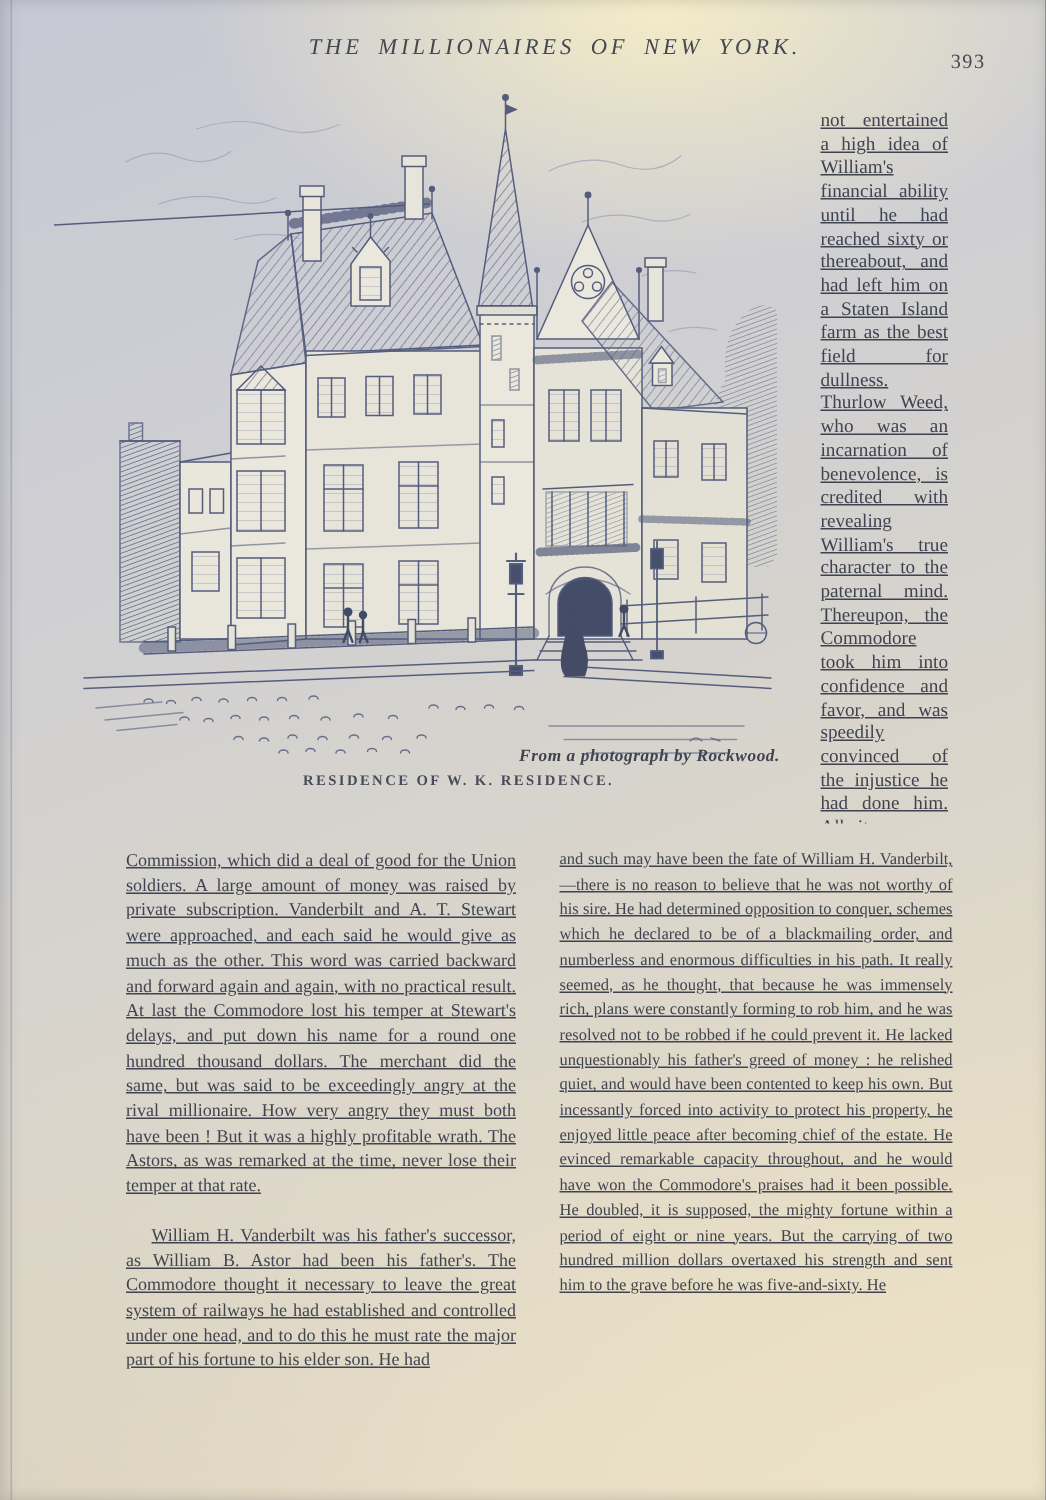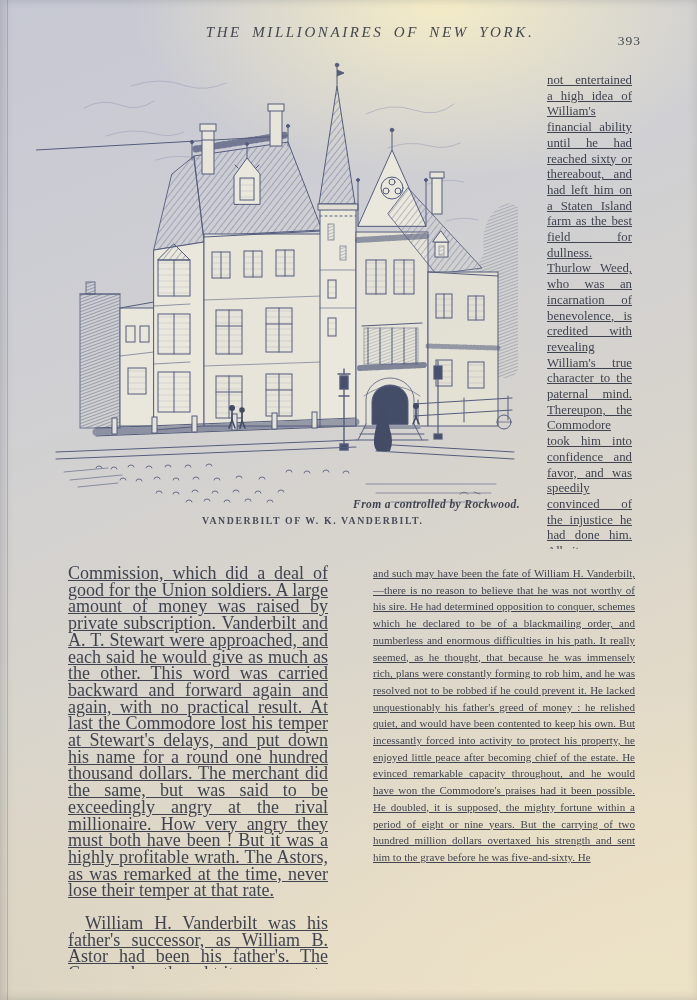--- a/index.html
+++ b/index.html
@@ -15,37 +15,37 @@
       radial-gradient(ellipse 520px 420px at 92% 100%, rgba(236,226,198,0.85), rgba(236,226,198,0) 75%),
       radial-gradient(ellipse 420px 380px at 0% 100%, rgba(215,208,190,0.6), rgba(215,208,190,0) 75%),
       linear-gradient(158deg,#c6c8d3 0%,#cfcfd3 30%,#d9d5cc 58%,#e7ddc6 85%,#ece1c6 100%);
     box-shadow: inset 4px 0 10px rgba(70,75,100,0.18), inset -2px -2px 8px rgba(120,110,80,0.08);
   }
   .page-edge{position:absolute;left:7px;top:0;width:1px;height:100%;background:rgba(90,95,118,0.28);}
   .running-head{
     position:absolute;top:24px;left:0;width:680px;text-align:center;padding-left:30px;
     font-style:italic;font-size:15px;letter-spacing:2.6px;color:#45484f;word-spacing:4px;
   }
-  .page-number{position:absolute;top:33px;right:56px;font-size:13.5px;letter-spacing:1px;color:#45484f;}
+  .page-number{position:absolute;top:33px;right:40px;font-size:13.5px;letter-spacing:1px;color:#45484f;}
   .illustration{position:absolute;left:36px;top:56px;width:482px;height:450px;}
   .illustration svg{width:100%;height:100%;opacity:0.94;}
   .credit{
     position:absolute;top:498px;left:340px;width:180px;text-align:right;
     font-style:italic;font-weight:bold;font-size:11.5px;letter-spacing:0.4px;color:#3f4450;
   }
   .caption{
     position:absolute;top:515px;left:202px;
     font-size:9.8px;letter-spacing:1.6px;color:#474c59;font-weight:bold;
   }
   .col{position:absolute;text-align:justify;color:rgba(52,56,69,0.93);}
   .col p{margin:16px;padding:0;text-decoration:underline;}
   .col-right-top{left:531px;top:57px;width:117px;height:492px;overflow:hidden;
     font-size:12.8px;line-height:15.7px;}
-  .col-left{left:52px;top:549px;width:292px;height:420px;overflow:hidden;
-    font-size:18px;line-height:16.7px;}
+  .col-left{left:68px;top:549px;width:292px;height:420px;overflow:hidden;
+    font-size:12px;line-height:16.7px;}
   .col-right-bottom{left:357px;top:549px;width:294px;height:436px;overflow:hidden;
     font-size:11px;line-height:16.7px;}
   .indent{text-indent:17px;}
 </style>
 </head>
 <body>
 
 <div class="page">
   <div class="page-edge"></div>
 
@@ -325,22 +325,22 @@
           <circle cx="380" cy="350" r="2.2" fill="#3a435f"></circle>
           <line x1="380" y1="352" x2="380" y2="361"></line>
           <line x1="380" y1="361" x2="377" y2="368"></line>
             <line x1="380" y1="361" x2="383" y2="368"></line>
         </g>
 
       </g>
     </svg>
   </div>
 
-  <div class="credit">From a controlled by Rockwood.</div>
-  <div class="caption">VANDERBILT OF W. K. VANDERBILT.</div>
+  <div class="credit">From a photograph by Rockwood.</div>
+  <div class="caption">RESIDENCE OF W. K. RESIDENCE.</div>
 
   <div class="col col-right-top">
     <p>not entertained a high idea of William's financial ability until he had reached sixty or thereabout, and had left him on a Staten Island farm as the best field for dullness. Thurlow Weed, who was an incarnation of benevolence, is credited with revealing William's true character to the paternal mind. Thereupon, the Commodore took him into confidence and favor, and was speedily convinced of the injustice he had done him. Albeit men having distinguished fathers are apt to be underrated,—</p>
   </div>
 
   <div class="col col-left">
     <p>Commission, which did a deal of good for the Union soldiers.  A large amount of money was raised by private subscription. Vanderbilt and A. T. Stewart were approached, and each said he would give as much as the other.  This word was carried backward and forward again and again, with no practical result.  At last the Commodore lost his temper at Stewart's delays, and put down his name for a round one hundred thousand dollars.  The merchant did the same, but was said to be exceedingly angry at the rival millionaire.  How very angry they must both have been !  But it was a highly profitable wrath.  The Astors, as was remarked at the time, never lose their temper at that rate.</p>
     <p class="indent">William H. Vanderbilt was his father's successor, as William B. Astor had been his father's.  The Commodore thought it necessary to leave the great system of railways he had established and controlled under one head, and to do this he must rate the major part of his fortune to his elder son.  He had</p>
   </div>
 

